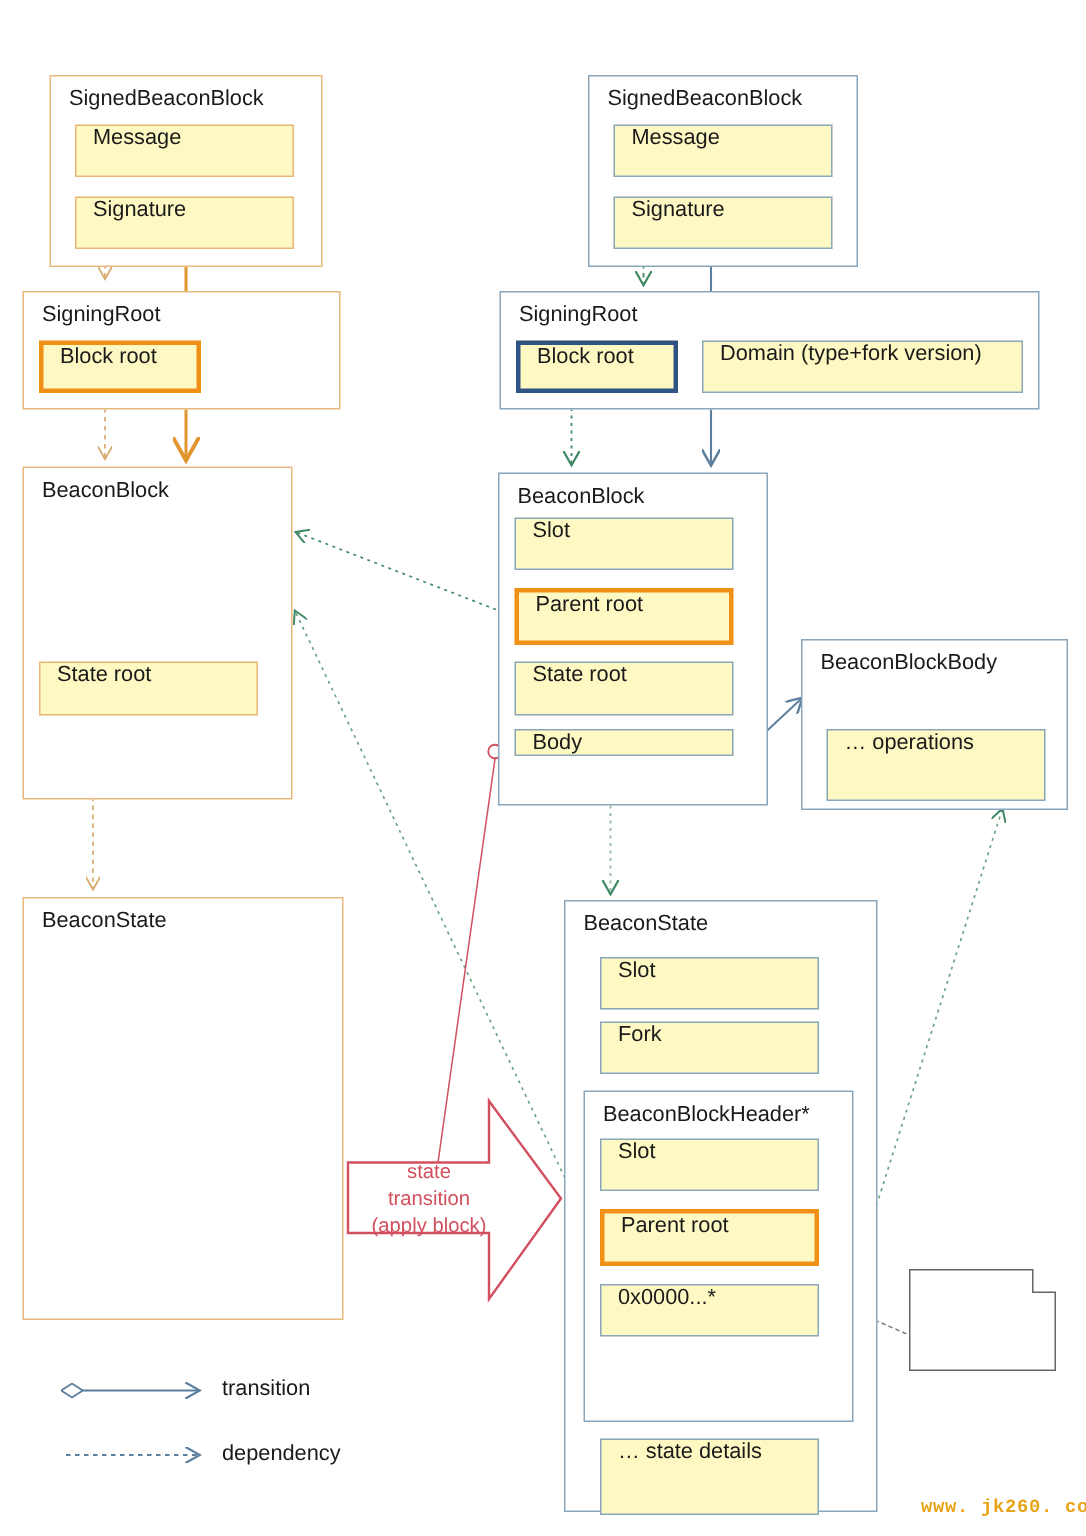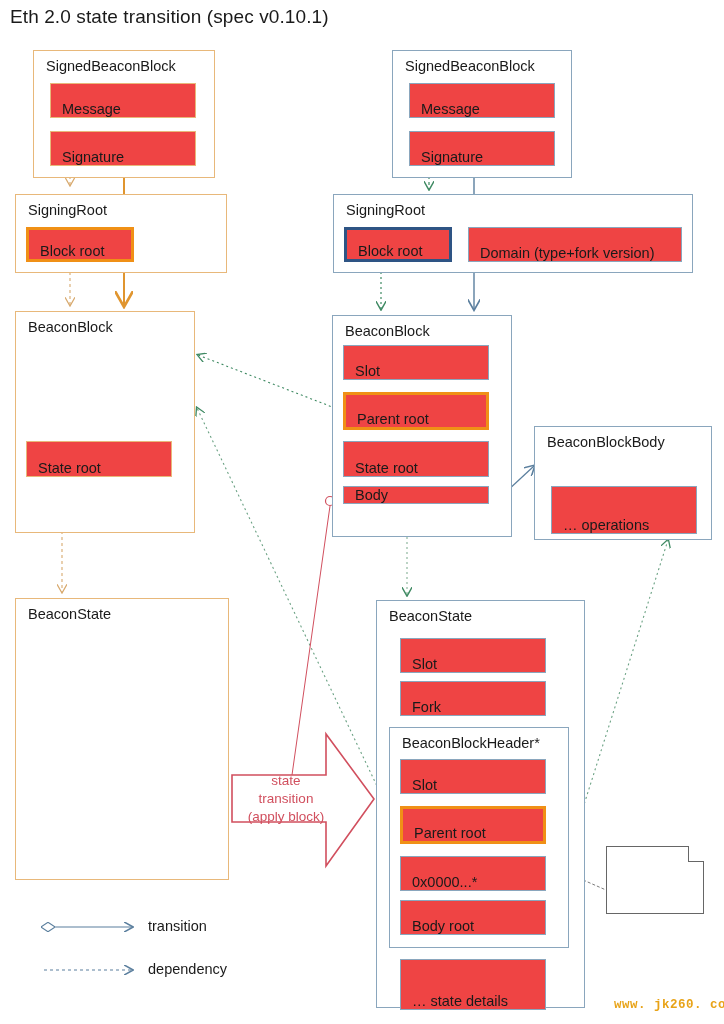--- a/index.html
+++ b/index.html
@@ -17,21 +17,21 @@
   }
 
   .box{position:absolute;box-sizing:border-box;background:#ffffff;}
   .bx-label{position:absolute;font-size:14.5px;white-space:nowrap;}
 
   
   .cont-orange{border:1.4px solid #e8b87a;}
   .cont-blue{border:1.4px solid #8aa6bd;}
 
   
-  .fld{position:absolute;box-sizing:border-box;background:#ef4444;display:flex;align-items:flex-end;}
+  .fld{position:absolute;box-sizing:border-box;background:#fef9c3;display:flex;align-items:flex-start;}
   .fld span{font-size:14.5px;white-space:nowrap;}
   .fld-orange{border:1.2px solid #e8b87a;padding-left:11px;}
   .fld-blue{border:1.2px solid #8aa6bd;padding-left:11px;}
   .hl-orange{border:3px solid #f09016;padding-left:11px;}
   .hl-navy{border:3px solid #2e5484;padding-left:11px;}
 
   
   .note{position:absolute;box-sizing:border-box;}
   .note .body{
     position:absolute;inset:0;background:#ffffff;border:1.2px solid #666;
@@ -53,21 +53,20 @@
   .watermark{
     position:absolute;font-family:"Liberation Mono","DejaVu Sans Mono",monospace;
     font-size:12.5px;font-weight:bold;color:#E8A317;letter-spacing:0.5px;white-space:nowrap;
   }
 </style>
 </head>
 <body>
 
 <div id="canvas">
 
-  <div class="title">Eth 2.0 state transition (spec v0.10.1)</div>
 
   <svg class="wires" viewBox="0 0 724 1024" xmlns="http://www.w3.org/2000/svg">
     <defs>
       <marker id="ar-or" markerWidth="9" markerHeight="9" refX="7" refY="4.5" orient="auto">
         <path d="M0,0 L8,4.5 L0,9" fill="none" stroke="#e0952f" stroke-width="1.3"></path>
       </marker>
       <marker id="ar-orl" markerWidth="9" markerHeight="9" refX="7" refY="4.5" orient="auto">
         <path d="M0,0 L8,4.5 L0,9" fill="none" stroke="#d8a96d" stroke-width="1.1"></path>
       </marker>
       <marker id="ar-bl" markerWidth="9" markerHeight="9" refX="7" refY="4.5" orient="auto">
@@ -206,23 +205,20 @@
   </div>
   <div class="fld fld-blue" style="left:400px;top:759px;width:146px;height:35px;">
     <span>Slot</span>
   </div>
   <div class="fld hl-orange" style="left:400px;top:806px;width:146px;height:38px;">
     <span>Parent root</span>
   </div>
   <div class="fld fld-blue" style="left:400px;top:856px;width:146px;height:35px;">
     <span>0x0000...*</span>
   </div>
-  <div class="fld fld-blue" style="left:400px;top:900px;width:146px;height:35px;">
-    <span>Body root</span>
-  </div>
 
   <div class="fld fld-blue" style="left:400px;top:959px;width:146px;height:51px;">
     <span>… state details</span>
   </div>
 
   <div class="note" style="left:606px;top:846px;width:98px;height:68px;">
     <div class="body"></div>
     <div class="fold"></div>
   </div>
 

